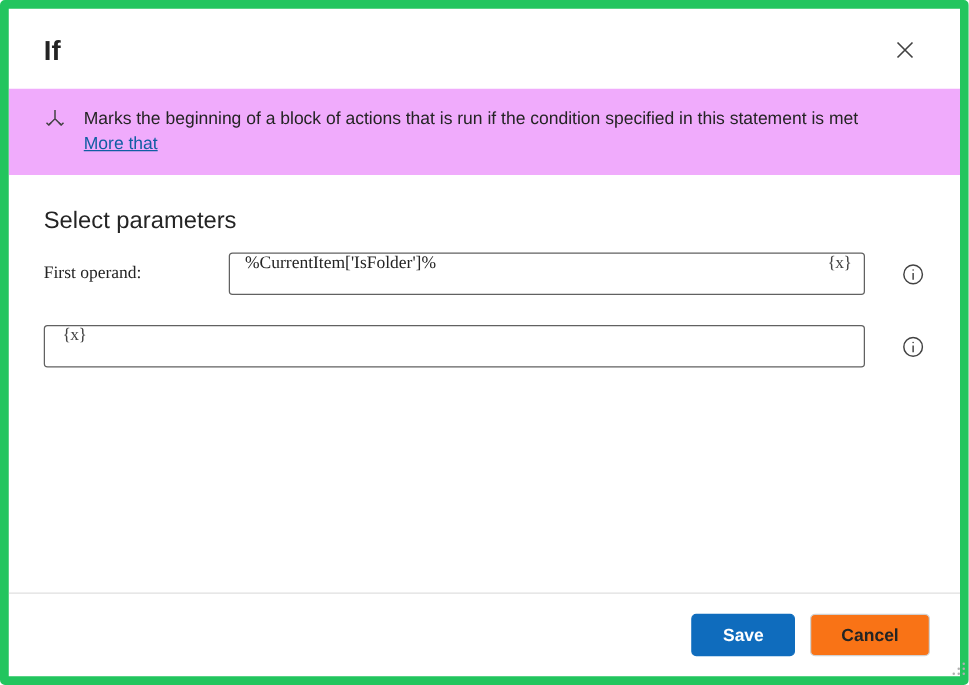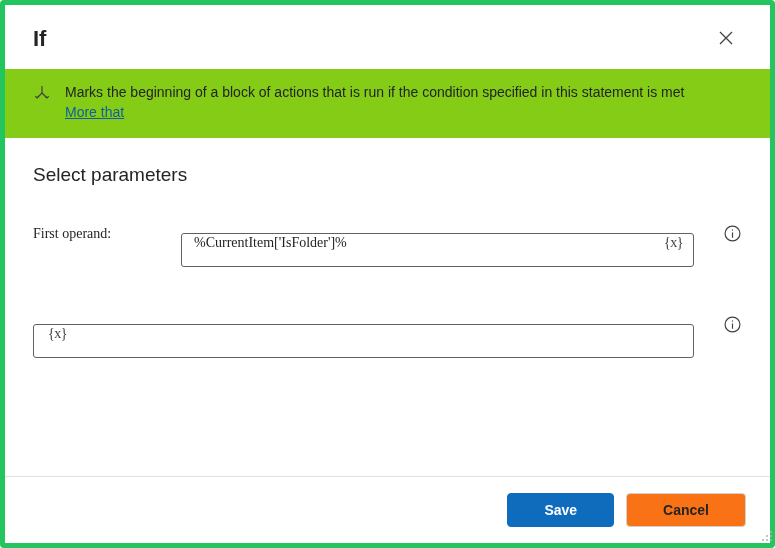--- a/index.html
+++ b/index.html
@@ -6,21 +6,21 @@
     body {
       font-family: "Segoe UI", -apple-system, sans-serif;
       background: #fff;
       width: 775px;
       height: 548px;
       position: relative;
     }
     .dialog {
       width: 100%;
       height: 100%;
-      border: 5px solid #22c55e;
+      border: 7px solid #22c55e;
       border-radius: 4px;
       display: flex;
       flex-direction: column;
       overflow: hidden;
     }
     .title-bar {
       display: flex;
       align-items: center;
       justify-content: space-between;
       padding: 18px 28px 14px;
@@ -36,21 +36,21 @@
       display: flex;
       align-items: center;
       justify-content: center;
       cursor: pointer;
       color: #424242;
       background: transparent;
       border: none;
     }
     .close-btn svg { width: 14px; height: 14px; }
     .info-bar {
-      background: #84cc16;
+      background: #f0abfc;
       padding: 14px 28px 16px;
       display: flex;
       align-items: flex-start;
       gap: 14px;
     }
     .info-icon {
       margin-top: 2px;
       color: #424242;
     }
     .info-icon svg { width: 18px; height: 18px; }
@@ -84,29 +84,27 @@
     }
     .field-label {
       width: 120px;
       flex-shrink: 0;
       font-size: 14px;
       color: #242424;
     }
     .field-control {
       flex: 1;
       display: flex;
-      align-items: center;
       height: 34px;
       border: 1px solid #616161;
       border-radius: 3px;
       padding: 0 8px 15px 12px;
       font-size: 14px;
       color: #242424;
       background: #fff;
-      margin-top: 33px;
     }
     .field-value {
       flex: 1;
       white-space: nowrap;
       overflow: hidden;
     }
     .var-token {
       font-size: 14px;
       color: #424242;
       cursor: pointer;
@@ -132,21 +130,21 @@
     .hint-icon svg { width: 17px; height: 17px; }
     .footer {
       border-top: 1px solid #e0e0e0;
       padding: 16px 24px;
       display: flex;
       justify-content: flex-end;
       gap: 12px;
     }
     .btn {
       height: 34px;
-      padding: 0 36px;
+      padding: 0 24px;
       border-radius: 4px;
       font-size: 14px;
       font-weight: 600;
       cursor: pointer;
       font-family: inherit;
     }
     .btn-primary {
       background: #0f6cbd;
       color: #fff;
       border: 1px solid #0f6cbd;

